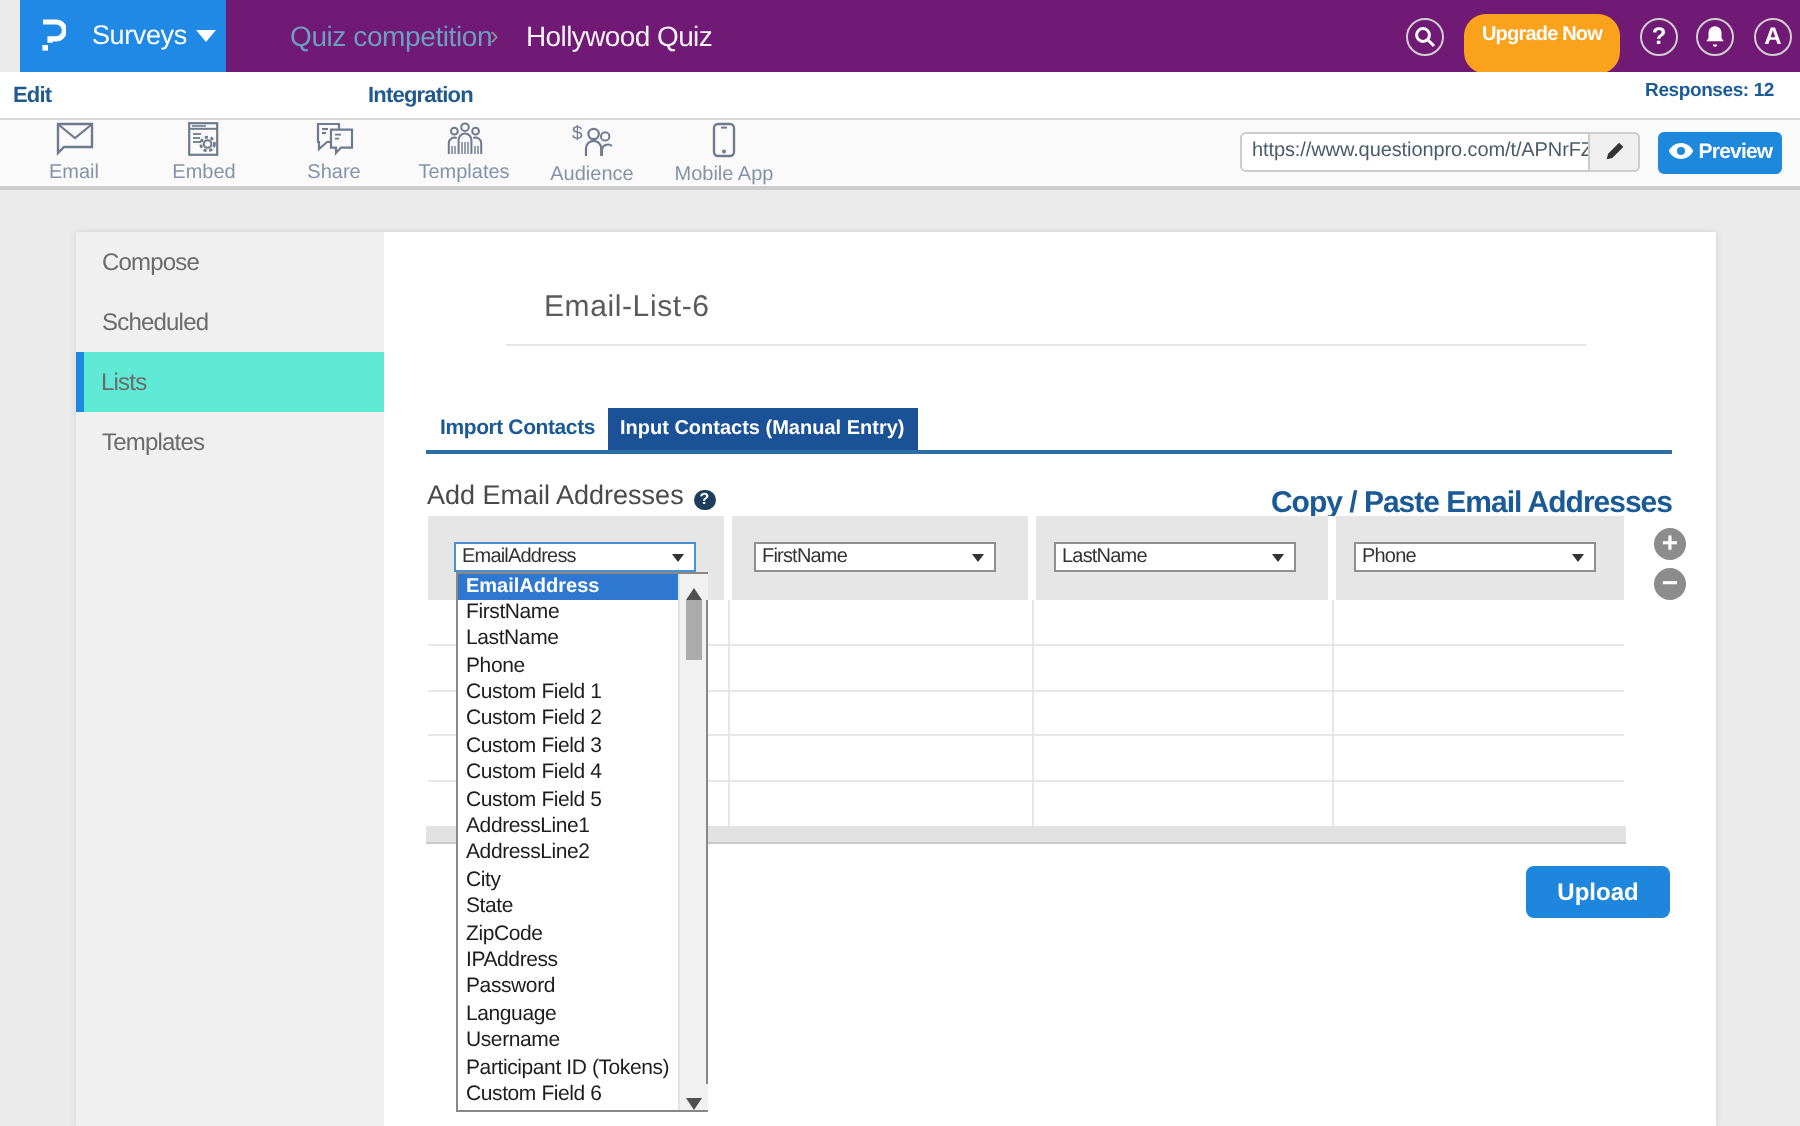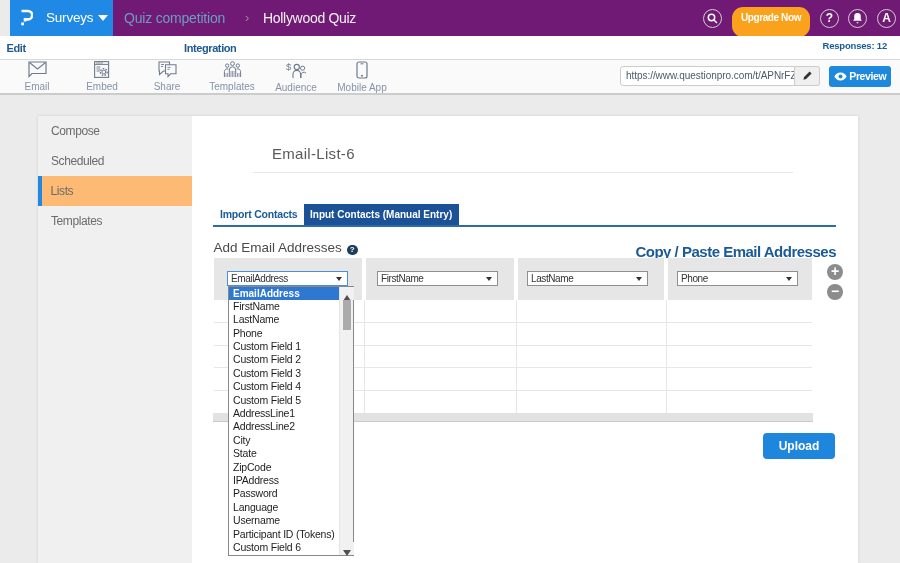--- a/index.html
+++ b/index.html
@@ -4,21 +4,21 @@
 <style>
 * { margin:0; padding:0; box-sizing:border-box; }
 html,body { width:900px; height:563px; overflow:hidden; font-family:"Liberation Sans", sans-serif; background:#ebebeb; }
 .abs { position:absolute; }
 
 
 .topbar { position:absolute; left:0; top:0; width:900px; height:36px; background:#701a75;margin-left:10px; }
 .bluehead { position:absolute; left:0; top:0; width:103px; height:36px; background:#2089e5; }
 .surveys { position:absolute; left:36px; top:10px; color:#fff; font-size:13.5px; letter-spacing:-0.2px; }
 .scaret { position:absolute; left:88px; top:15px; width:0; height:0; border-left:5px solid transparent; border-right:5px solid transparent; border-top:6px solid #fff; }
-.crumb1 { position:absolute; left:114px; top:10px; color:#6e9dc1; font-size:14px; letter-spacing:-0.2px; }
+.crumb1 { position:absolute; left:135px; top:10px; color:#6e9dc1; font-size:14px; letter-spacing:-0.2px; }
 .crumbsep { position:absolute; left:235px; top:10px; color:#8f8f8f; font-size:13px; }
 .crumb2 { position:absolute; left:253px; top:10px; color:#f2f2f2; font-size:14px; letter-spacing:-0.3px; }
 .tcircle { position:absolute; top:8.5px; width:19px; height:19px; border:1.4px solid #cfcfcf; border-radius:50%; color:#fff; text-align:center; }
 .upgrade { position:absolute; left:722px; top:7px; width:78px; height:30px; background:#faa21c; border-radius:11px; color:#fff; font-size:10px; font-weight:bold; letter-spacing:-0.4px; text-align:center; line-height:22px; }
 
 
 .navrow { position:absolute; left:0; top:36px; width:900px; height:24px; background:#ffffff; border-bottom:1px solid #d8d8d8; }
 .navitem { position:absolute; top:6px; color:#205a8e; font-size:11px; font-weight:bold; letter-spacing:-0.4px; }
 .responses { position:absolute; right:13px; top:4px; color:#1a5a96; font-size:9.5px; letter-spacing:-0.2px; font-weight:bold; }
 
@@ -28,21 +28,21 @@
 .tool svg { display:block; margin:0 auto; }
 .tool .lbl { font-size:10px; color:#8493a8; margin-top:3px; }
 .urlbox { position:absolute; left:620px; top:6px; width:200px; height:20px; background:#fff; border:1px solid #ccc; border-radius:3px; font-size:10px; color:#4a5b6b; line-height:18px; padding-left:5px; letter-spacing:-0.05px; white-space:nowrap; overflow:hidden; }
 .urlpencil { position:absolute; left:794px; top:6px; width:26px; height:20px; background:#efefef; border:1px solid #ccc; border-radius:0 3px 3px 0; text-align:center; }
 .preview { position:absolute; left:829px; top:6px; width:62px; height:21px; background:#1e88dd; border-radius:3px; color:#fff; font-size:10.5px; font-weight:bold; letter-spacing:-0.4px; text-align:center; line-height:21px; }
 
 
 .panel { position:absolute; left:38px; top:116px; width:819.5px; height:447px; background:#fff; box-shadow:0 0 3px rgba(0,0,0,0.12); }
 .sidebar { position:absolute; left:0; top:0; width:154px; height:447px; background:#f0f0f0; }
 .sideitem { position:relative; height:30px; line-height:30px; padding-left:13px; font-size:12px; letter-spacing:-0.4px; color:#6b6b6b; }
-.sideitem.active { background:#fdba74; border-left:4.5px solid #1e88e5; padding-left:8.5px; }
+.sideitem.active { background:#5eead4; border-left:4.5px solid #1e88e5; padding-left:8.5px; }
 
 
 .title { position:absolute; left:234px; top:28.5px; font-size:15px; letter-spacing:0.3px; color:#5a5a5a; }
 .titleline { position:absolute; left:215px; top:56px; width:540px; height:1px; background:#e6e6e6; }
 .tab1 { position:absolute; left:182px; top:91.5px; color:#1a5a96; font-size:10.5px; font-weight:bold; letter-spacing:-0.2px; }
 .tabactive { position:absolute; left:265.5px; top:88px; height:21px; background:#1b5197; color:#fff; font-size:10px; font-weight:bold; line-height:21px; padding:0 6.5px; }
 .tabline { position:absolute; left:175px; top:109px; width:623px; height:1.5px; background:#2e6da4; }
 .addemail { position:absolute; left:175.5px; top:123.5px; font-size:13.5px; color:#4a4a4a; }
 .qbadge { position:absolute; left:309px; top:128.5px; width:10.5px; height:10.5px; background:#1d3d5c; border-radius:50%; color:#fff; font-size:8px; font-weight:bold; text-align:center; line-height:10.5px; }
 .copypaste { position:absolute; right:21.5px; top:126.5px; color:#1a5a96; font-size:15px; font-weight:bold; letter-spacing:-0.5px; white-space:nowrap; }

